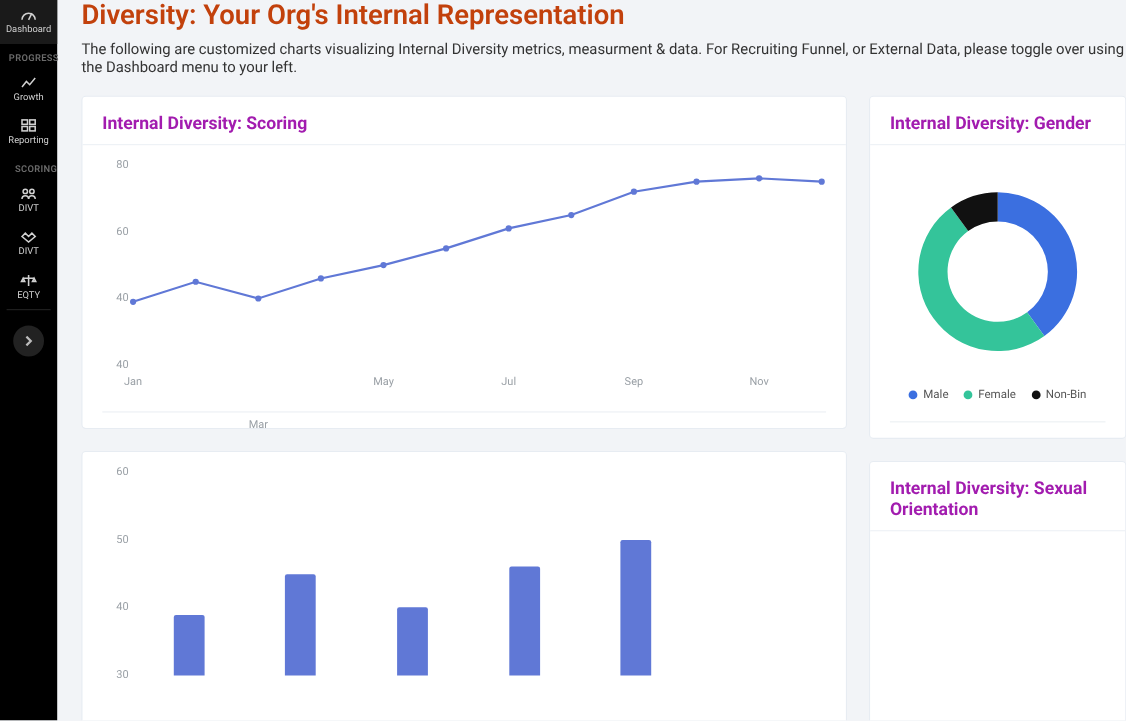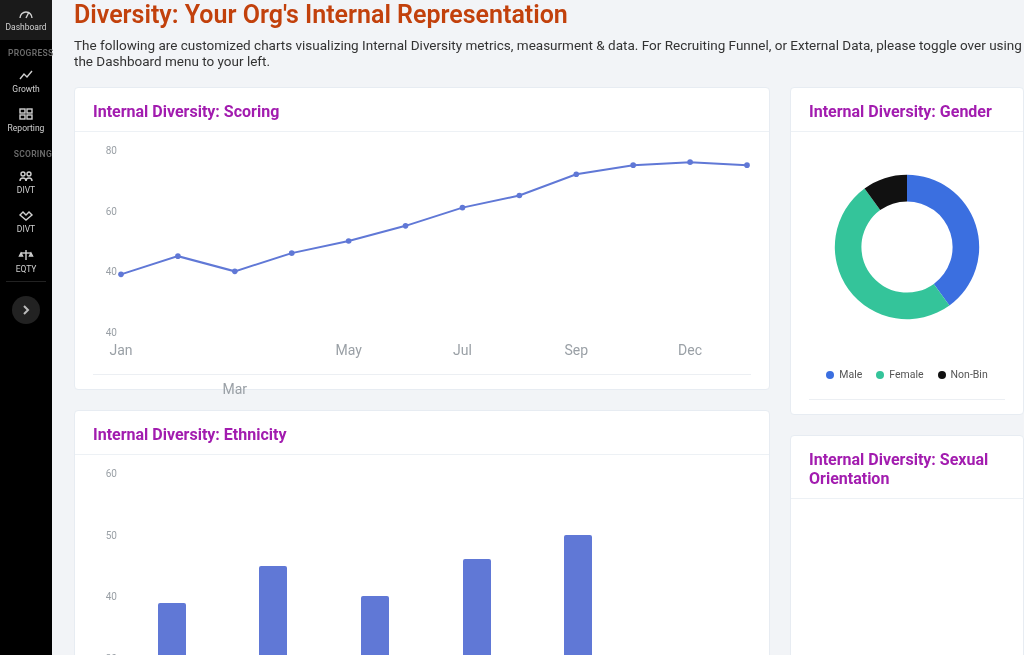--- a/index.html
+++ b/index.html
@@ -32,27 +32,27 @@
 .card-title { font-size: 16px; font-weight: 700; color: #a21caf; }
 .card-body { padding: 14px 18px 18px; }
 .card-foot-line { height:1px; background:#eceff3; margin: 0 18px 14px; }
 
 
 .linechart { position: relative; height: 210px; }
 .y-axis { position:absolute; left:0; top:0; bottom:20px; width:24px; }
 .y-tick { position:absolute; right:0; font-size:10px; color:#9aa0a6; transform: translateY(-50%); }
 .plot { position:absolute; left:28px; right:4px; top:4px; bottom:24px; }
 .x-axis { position:absolute; left:28px; right:4px; bottom:0; height:18px; }
-.x-tick { position:absolute; font-size:14px; color:#9aa0a6; transform: translateX(-50%); top:4px;}
+.x-tick { position:absolute; font-size:10px; color:#9aa0a6; transform: translateX(-50%); top:4px;}
 svg.line-svg { width:100%; height:100%; overflow:visible; }
 .line-path { fill:none; stroke:#6078d6; stroke-width:2; }
 .dot { fill:#6078d6; }
 
 
-.donutwrap { display:flex; flex-direction:column; align-items:center; padding-top:6px;gap:16px; }
+.donutwrap { display:flex; flex-direction:column; align-items:center; padding-top:6px; }
 .donut { width:190px; height:190px; }
 .legend { display:flex; gap:14px; margin-top:10px; font-size:10.5px; color:#555; align-items:center; justify-content:center; }
 .legend .item { display:flex; align-items:center; gap:5px; }
 .swatch { width:8px; height:8px; border-radius:50%; }
 
 
 .barchart { position: relative; height: 215px; }
 .barchart .y-axis { bottom:22px; }
 .bars { position:absolute; left:28px; right:20px; top:4px; bottom:26px; display:flex; align-items:flex-end; justify-content:space-around; }
 .barcol { display:flex; flex-direction:column; align-items:center; width:70px; position:relative; height:100%; justify-content:flex-end; }
@@ -166,31 +166,28 @@
                     <circle cx="507.2727272727273" cy="15.166666666666686" r="2.8" class="dot"></circle>
                     <circle cx="563.6363636363636" cy="12.133333333333326" r="2.8" class="dot"></circle>
                     <circle cx="620" cy="15.166666666666686" r="2.8" class="dot"></circle>
                   </svg></div>
               <div class="x-axis" id="scoring-x">
                   <div class="x-tick" style="left: 0%;">Jan</div>
                   <div class="x-tick" style="left: 18.1818%; margin-top: 39px;">Mar</div>
                   <div class="x-tick" style="left: 36.3636%;">May</div>
                   <div class="x-tick" style="left: 54.5455%;">Jul</div>
                   <div class="x-tick" style="left: 72.7273%;">Sep</div>
-                  <div class="x-tick" style="left: 90.9091%;">Dec</div>
+                  <div class="x-tick" style="left: 90.9091%;">Nov</div>
                 </div>
             </div>
           </div>
           <div class="card-foot-line"></div>
         </section>
 
         <section class="card">
-          <div class="card-head">
-            <div class="card-title">Internal Diversity: Ethnicity</div>
-          </div>
           <div class="card-body">
             <div class="barchart">
               <div class="y-axis" id="eth-y">
                   <div class="y-tick" style="top: 189px;">30</div>
                   <div class="y-tick" style="top: 127.333px;">40</div>
                   <div class="y-tick" style="top: 65.6667px;">50</div>
                   <div class="y-tick" style="top: 4px;">60</div>
                 </div>
               <div class="bars" id="eth-bars">
                   <div class="barcol">

